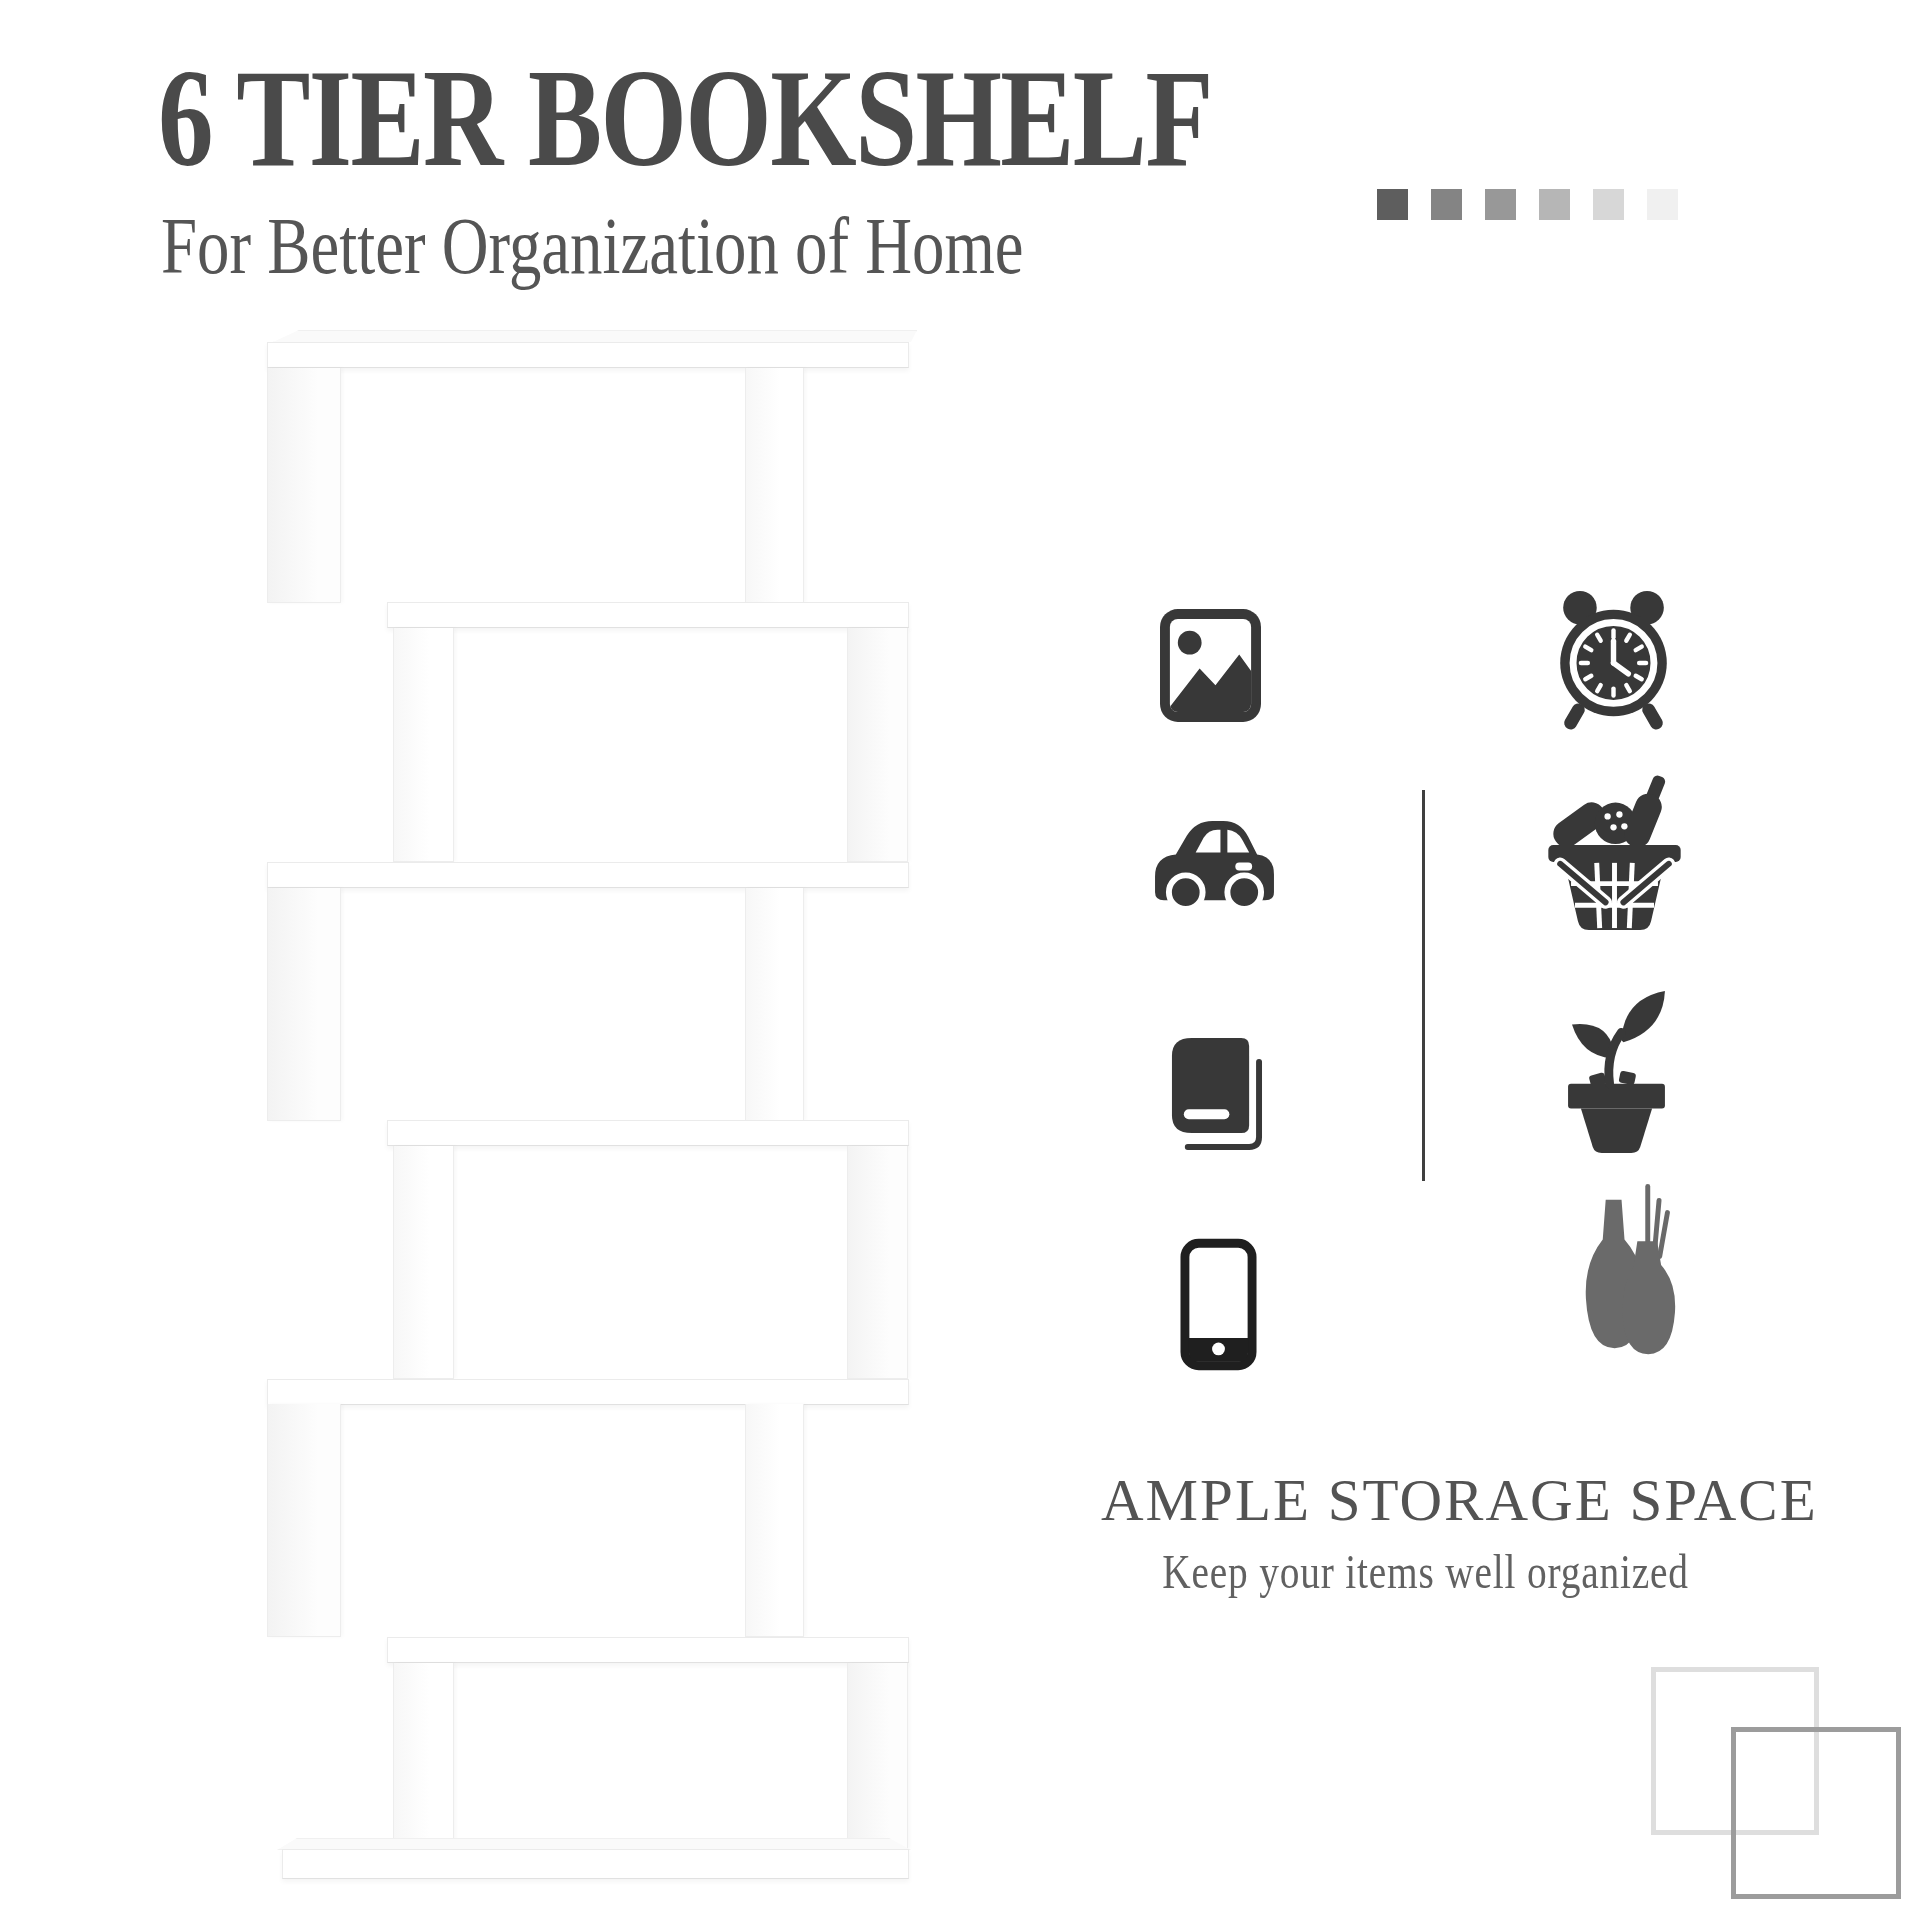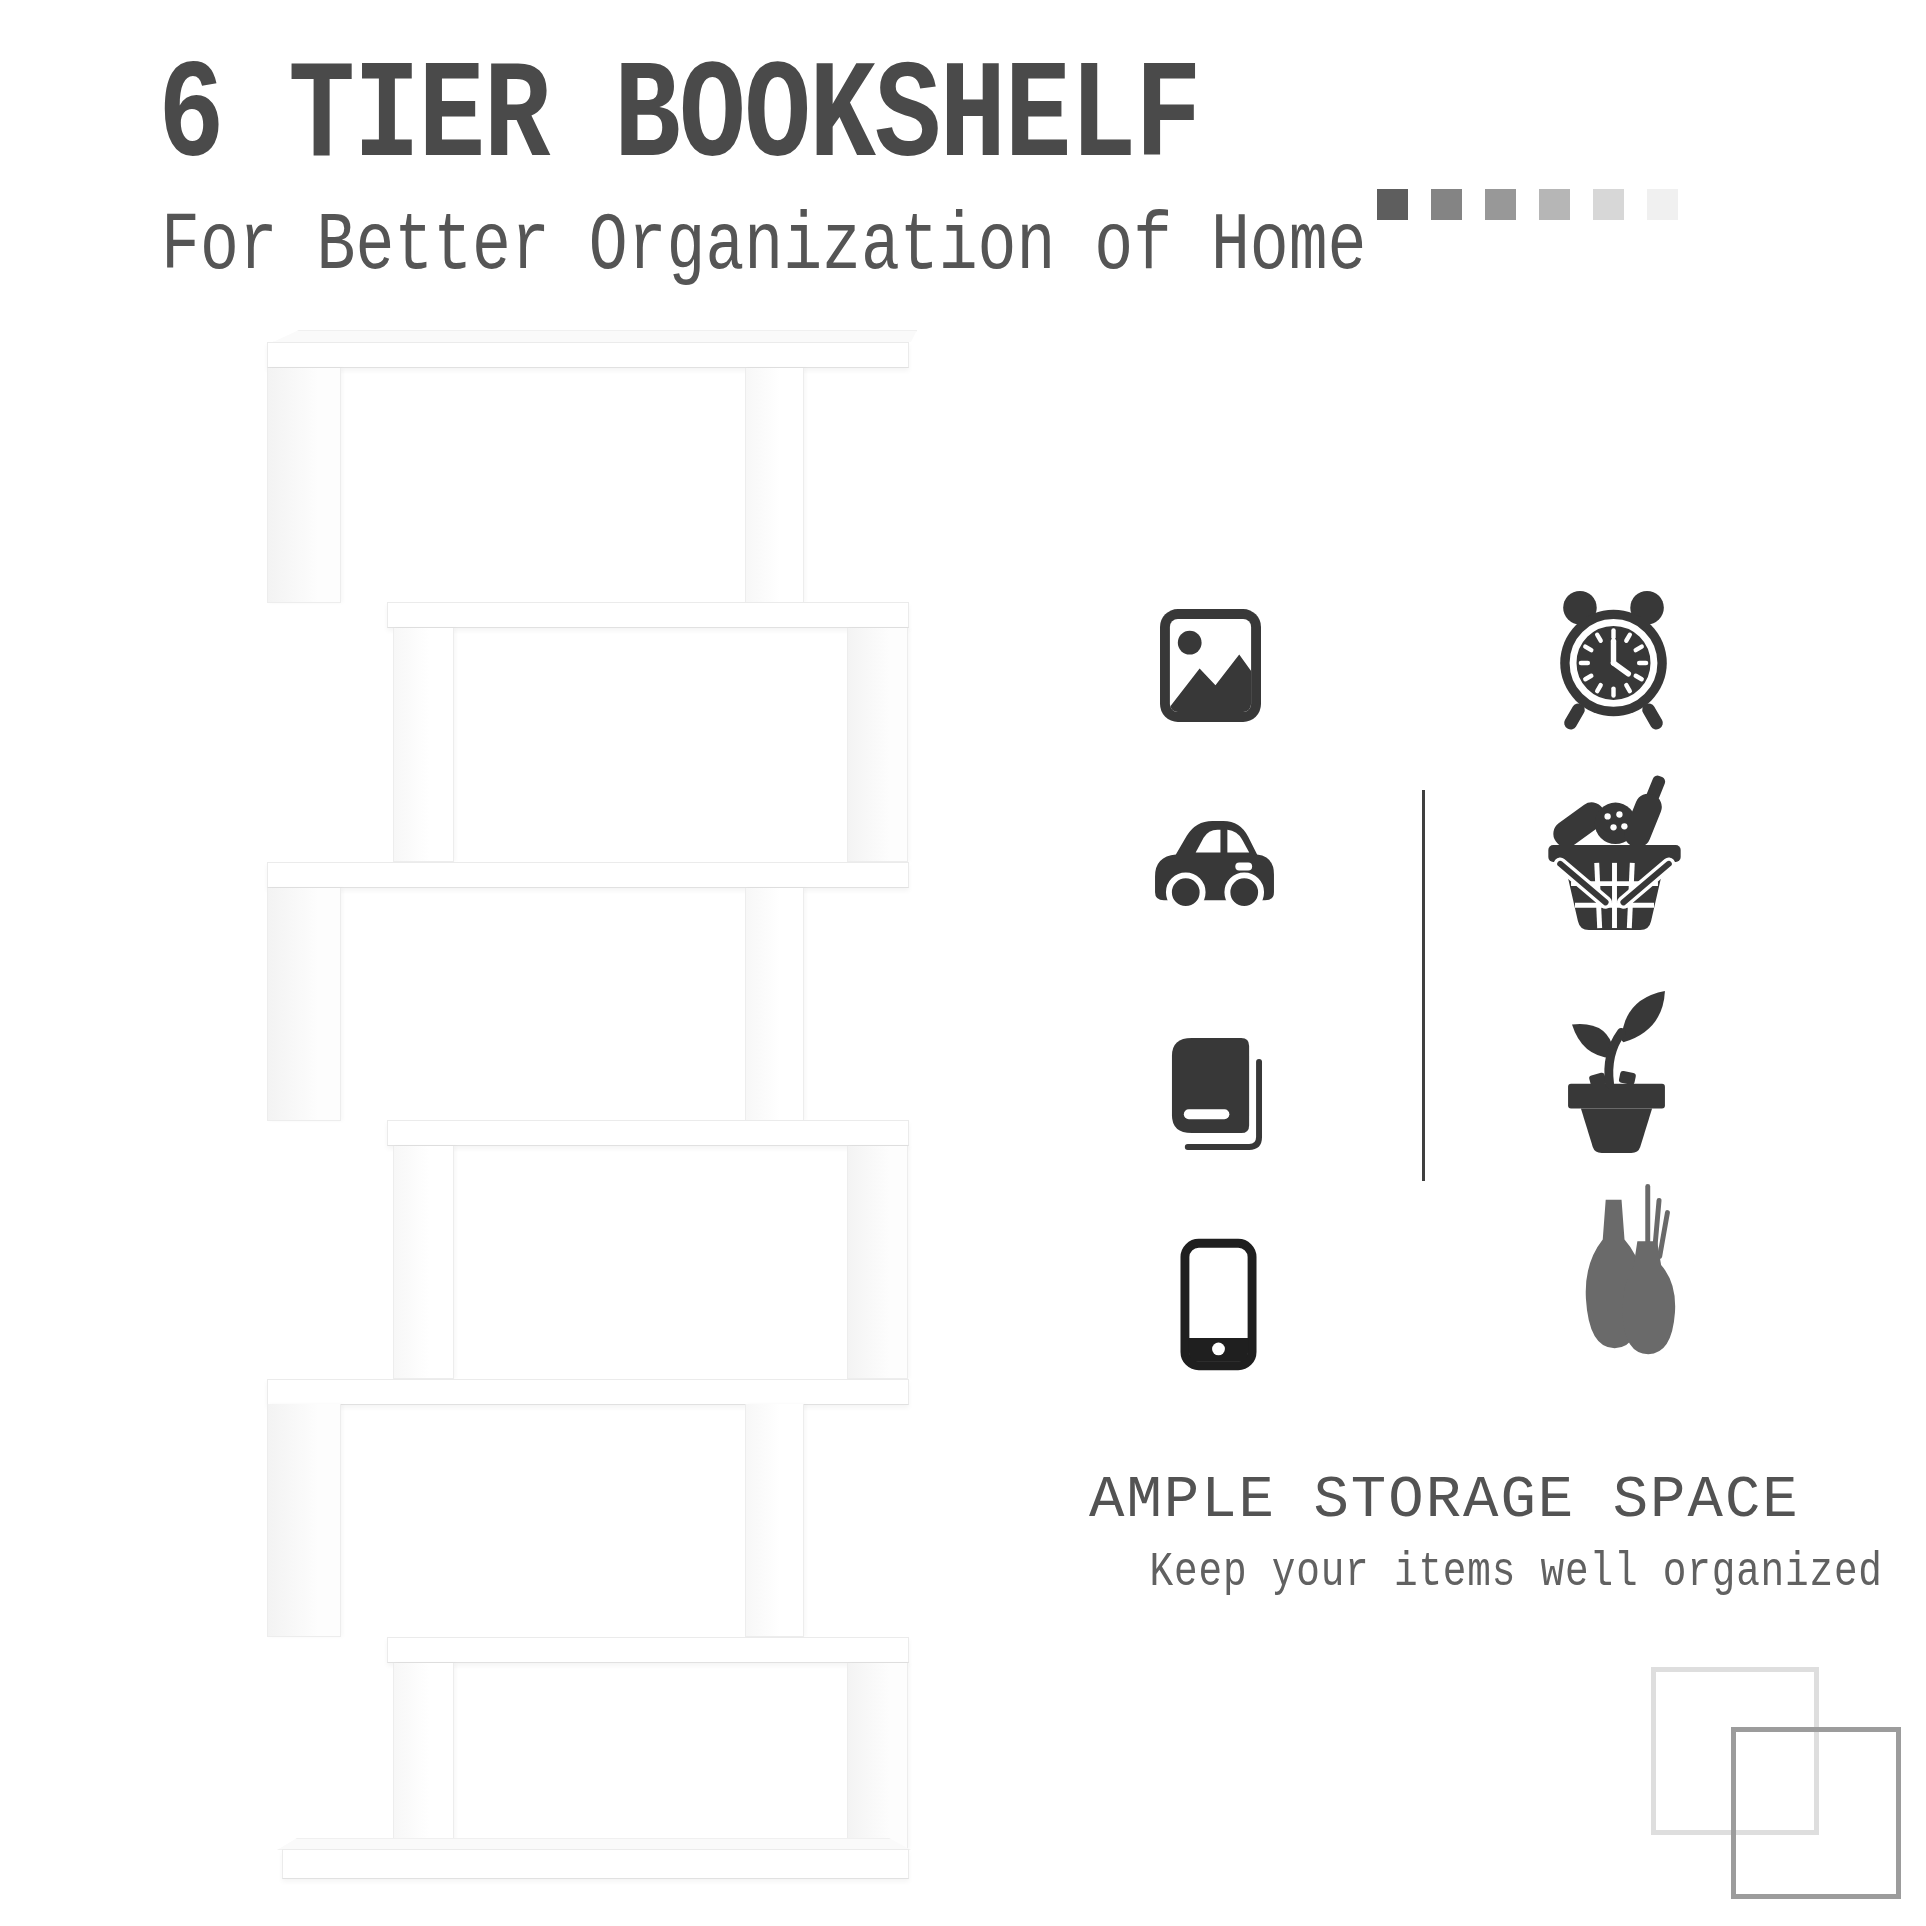--- a/index.html
+++ b/index.html
@@ -1,17 +1,17 @@
 <!DOCTYPE html>
 <html><head>
 <meta charset="utf-8">
 <style>
   html,body{margin:0;padding:0;background:#fff;}
   .page{position:relative;width:1927px;height:1927px;background:#fff;overflow:hidden;
-        font-family:Liberation Mono, monospace;}
+        font-family:Liberation Serif, serif;}
 
   
   .title{position:absolute;left:158px;top:49px;font-size:139px;font-weight:700;
          letter-spacing:-2px;line-height:1;white-space:nowrap;
          transform:scaleX(.80);transform-origin:left top;}
   .subtitle{position:absolute;left:161px;top:206px;font-size:81px;font-weight:400;
             letter-spacing:0;line-height:1;white-space:nowrap;
             transform:scaleX(.80);transform-origin:left top;}
   .sq-row{position:absolute;left:1377px;top:189px;display:flex;gap:23px;}
   .sq-row span{width:31px;height:31px;display:block;}
@@ -26,21 +26,21 @@
   .panel.div{background:linear-gradient(90deg,#f7f7f7,#fff 60%);}
   .face{background:#fafafa;border:1px solid #f0f0f0;}
 
   
   .icon{position:absolute;}
   .icon svg{width:100%;height:100%;display:block;}
   .divider{position:absolute;left:1422px;top:790px;width:3px;height:391px;}
 
   
   .storage{position:absolute;left:1089px;top:0;width:673px;text-align:center;}
-  .storage-heading{position:absolute;left:0;top:1471px;width:673px;font-size:59px;
+  .storage-heading{position:absolute;left:12px;top:1471px;width:673px;font-size:59px;
                    letter-spacing:2px;line-height:1;white-space:nowrap;}
   .storage-sub{position:absolute;left:0;top:1548px;width:673px;font-size:48px;
                letter-spacing:1px;line-height:1;white-space:nowrap;
                transform:scaleX(.82);transform-origin:center top;}
 
   
   .outline-sq{position:absolute;background:#fff0;border-style:solid;border-width:5px;}
   .outline-sq.light{left:1651px;top:1667px;width:158px;height:158px;}
   .outline-sq.dark{left:1731px;top:1727px;width:160px;height:162px;}
 </style>

